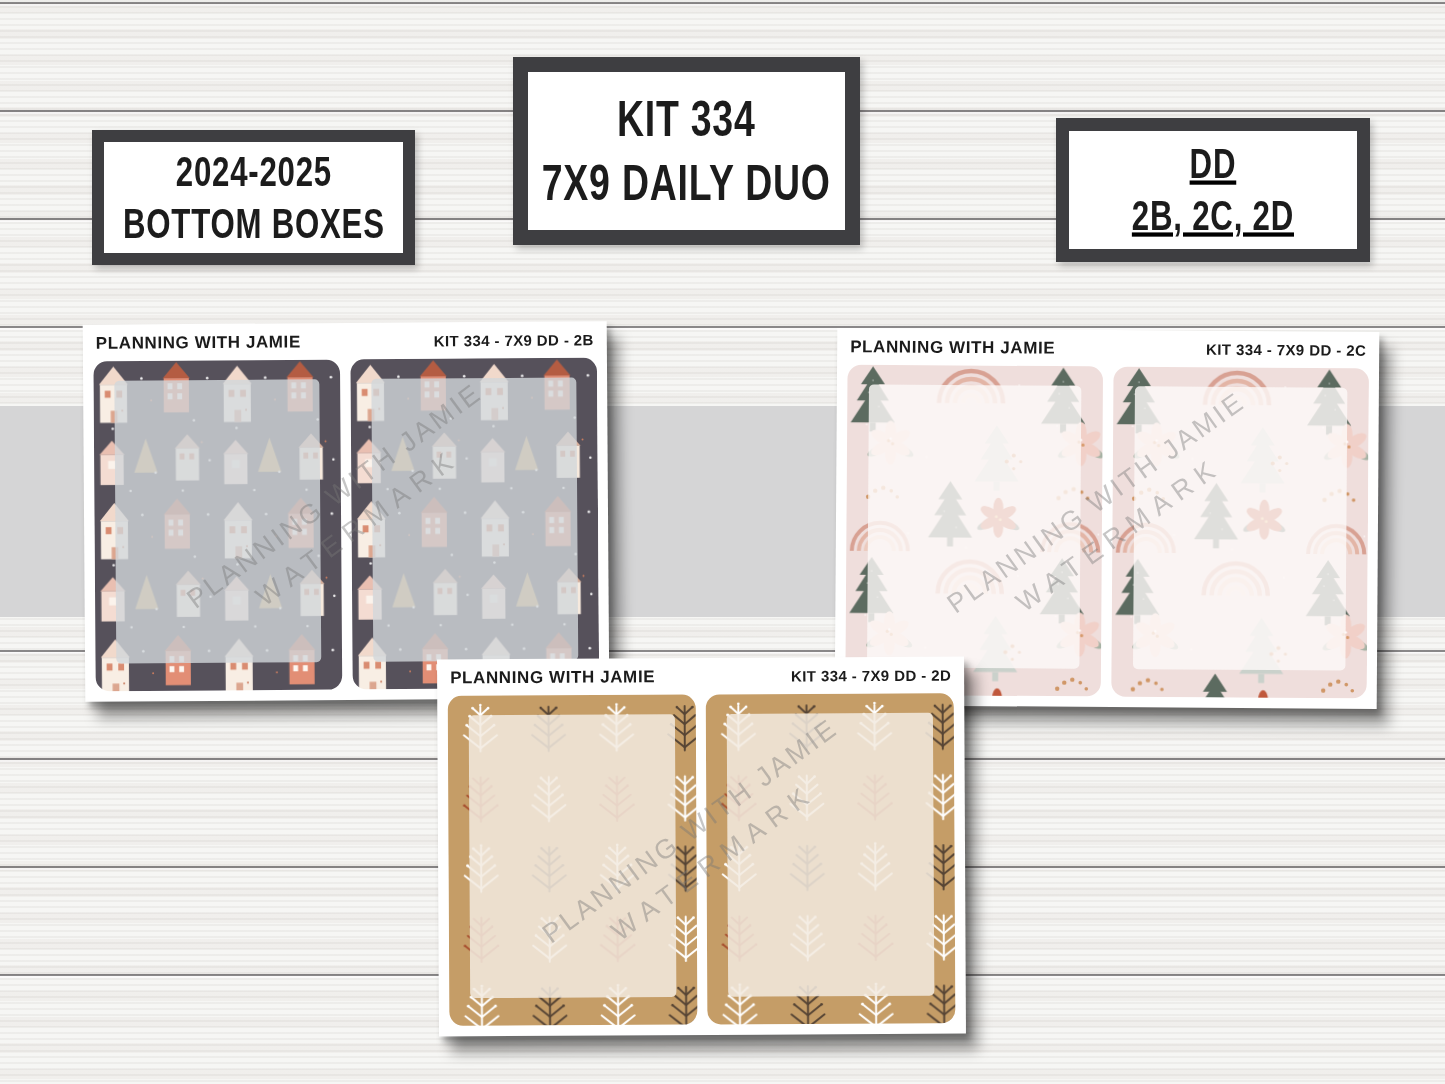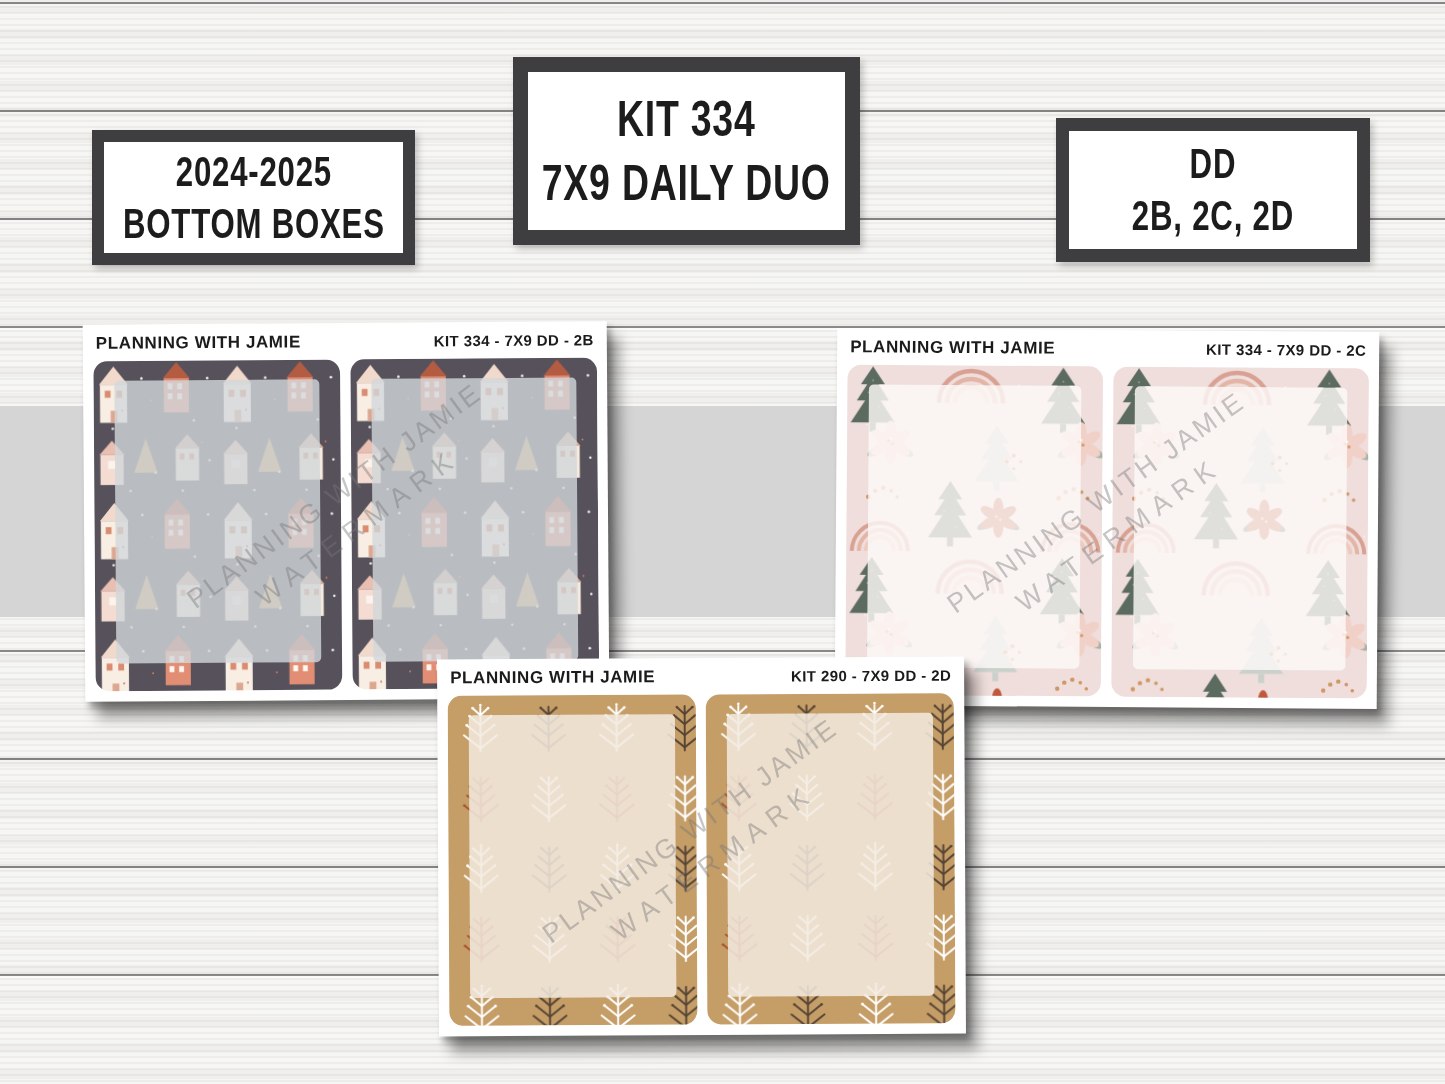--- a/index.html
+++ b/index.html
@@ -32,21 +32,21 @@
     text-align:center; color:#1c1c1c; font-weight:700; letter-spacing:1px;
     transform: scale(0.78, 1.06); transform-origin:center; white-space:nowrap;
   }
   #label-left  { left:92px;  top:130px; width:323px; height:135px; }
   #label-left .label-inner  { inset:12px; }
   #label-left .label-text   { font-size:40px; line-height:1.22; }
   #label-center{ left:513px; top:57px;  width:347px; height:188px; }
   #label-center .label-inner{ inset:15px; }
   #label-center .label-text { font-size:48px; line-height:1.24; }
   #label-right { left:1056px;top:118px; width:314px; height:144px; }
-  #label-right .label-inner { inset:13px; }
+  #label-right .label-inner { inset:13px;text-decoration:underline; }
   #label-right .label-text  { font-size:40px; line-height:1.22; }
 
   
   .sheet {
     position:absolute; background:#ffffff;
     box-shadow: 12px 16px 14px rgba(0,0,0,0.38), 4px 6px 6px rgba(0,0,0,0.30);
   }
   #sheet-2b { left:84px;  top:323px; width:524px; height:377px; z-index:2; transform:rotate(-0.4deg); }
   #sheet-2c { left:836px; top:330px; width:542px; height:377px; z-index:2; transform:rotate(0.4deg); }
   #sheet-2d { left:438px; top:658px; width:527px; height:377px; z-index:3; transform:rotate(-0.3deg); }
@@ -370,21 +370,21 @@
     </div>
     <div class="watermark">
       <span class="wm1">PLANNING WITH JAMIE</span>
       <span class="wm2">WATERMARK</span>
     </div>
   </div>
 
   <div class="sheet" id="sheet-2d">
     <div class="sheet-header">
       <span class="brand">PLANNING WITH JAMIE</span>
-      <span class="code">KIT 290 - 7X9 DD - 2D</span>
+      <span class="code">KIT 334 - 7X9 DD - 2D</span>
     </div>
     <div class="boxes">
       <div class="box">
         <svg viewBox="0 0 256 330" preserveAspectRatio="none">
           <rect x="0.5" y="0.5" width="255" height="329" rx="14" fill="url(#pat2d)"></rect>
           <rect x="22" y="20" width="212" height="282" rx="5" fill="rgba(242,234,224,0.86)"></rect>
         </svg>
       </div>
       <div class="box">
         <svg viewBox="0 0 256 330" preserveAspectRatio="none">

